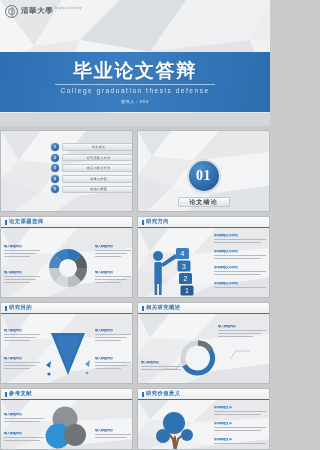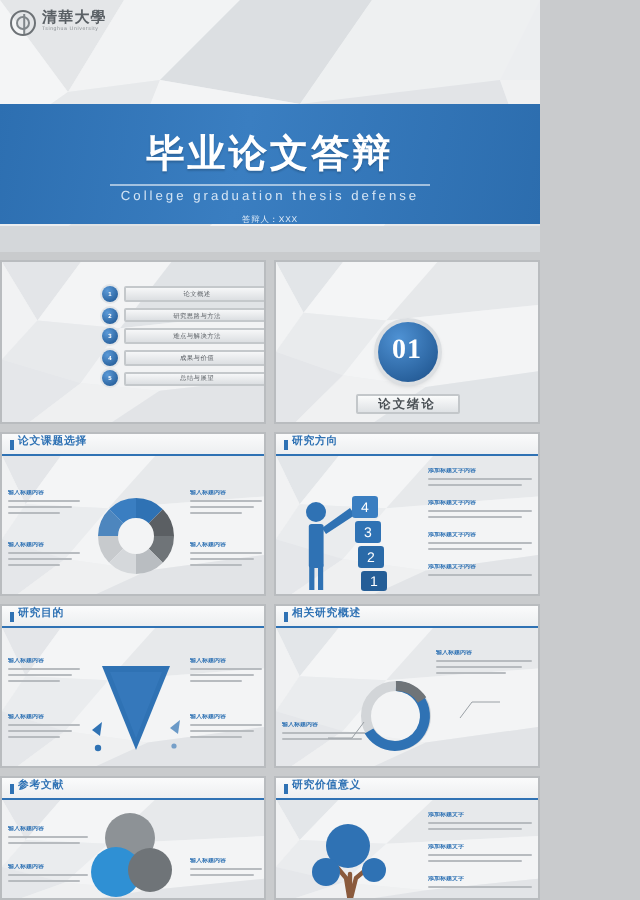--- a/index.html
+++ b/index.html
@@ -29,32 +29,32 @@
   }
   .seal { width:13px; height:13px; border-radius:50%; border:1.1px solid #6d7276; position:relative; flex:none; }
   .seal:before{
     content:""; position:absolute; inset:2px; border-radius:50%;
     border:0.8px solid #80868a;
   }
   .seal:after{
     content:""; position:absolute; left:50%; top:1.5px; width:0.8px; height:9.5px;
     background:#80868a; transform:translateX(-50%);
   }
-  .logo-txt { display:flex; flex-direction:column; justify-content:center; }
+  .logo-txt { display:flex; flex-direction:row; justify-content:center; }
   .logo-cn {
     font-family:"Liberation Serif", serif;
     font-size:7.5px; color:#5a6065; letter-spacing:0.6px; line-height:1;
     font-weight:700;
   }
   .logo-en { font-size:2.6px; color:#8d9296; letter-spacing:0.3px; line-height:1.6; }
 
   .title-band {
     position:absolute; left:0; top:52px; width:100%; height:60px;
     background:#2f72b4; z-index:3;
-    display:flex; flex-direction:column; align-items:center; justify-content:flex-end;
+    display:flex; flex-direction:column; align-items:center; justify-content:center;
   }
   .title-band:before{
     content:""; position:absolute; left:0; top:0; width:100%; height:100%;
     background:linear-gradient(100deg,#2d6fb1 0%,#3a7ec1 45%,#2c6dae 100%);
   }
   .main-title {
     position:relative; z-index:2;
     font-family:"Liberation Serif", serif;
     font-size:19px; font-weight:700; color:#ffffff;
     letter-spacing:1.6px; line-height:1.15;

